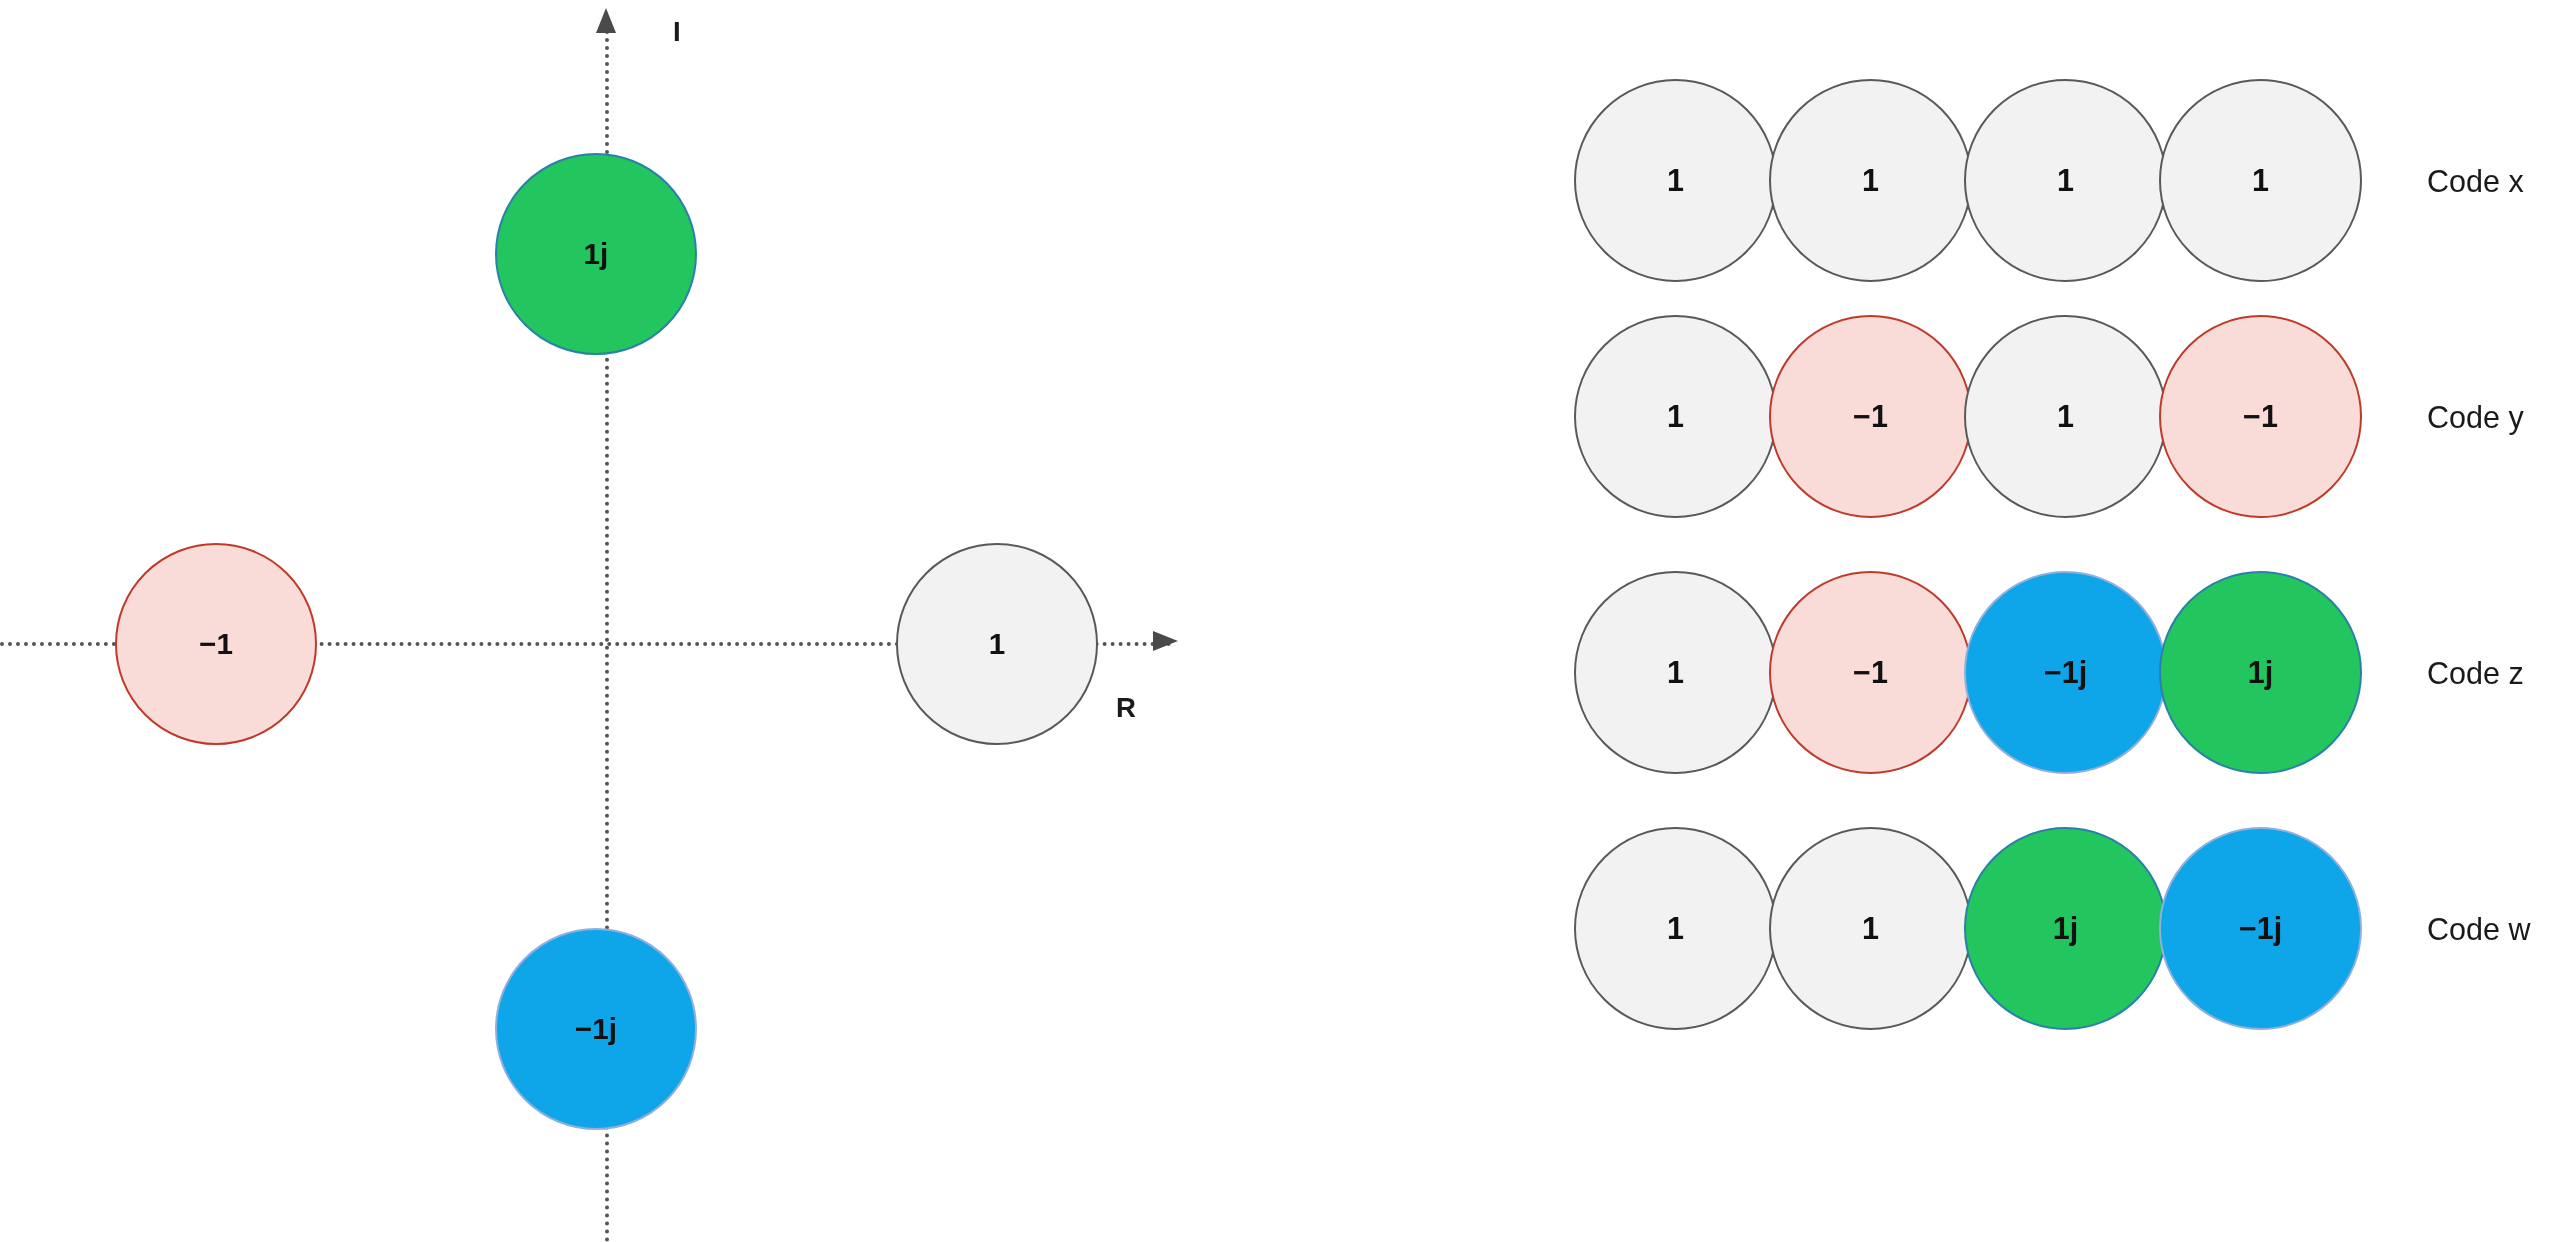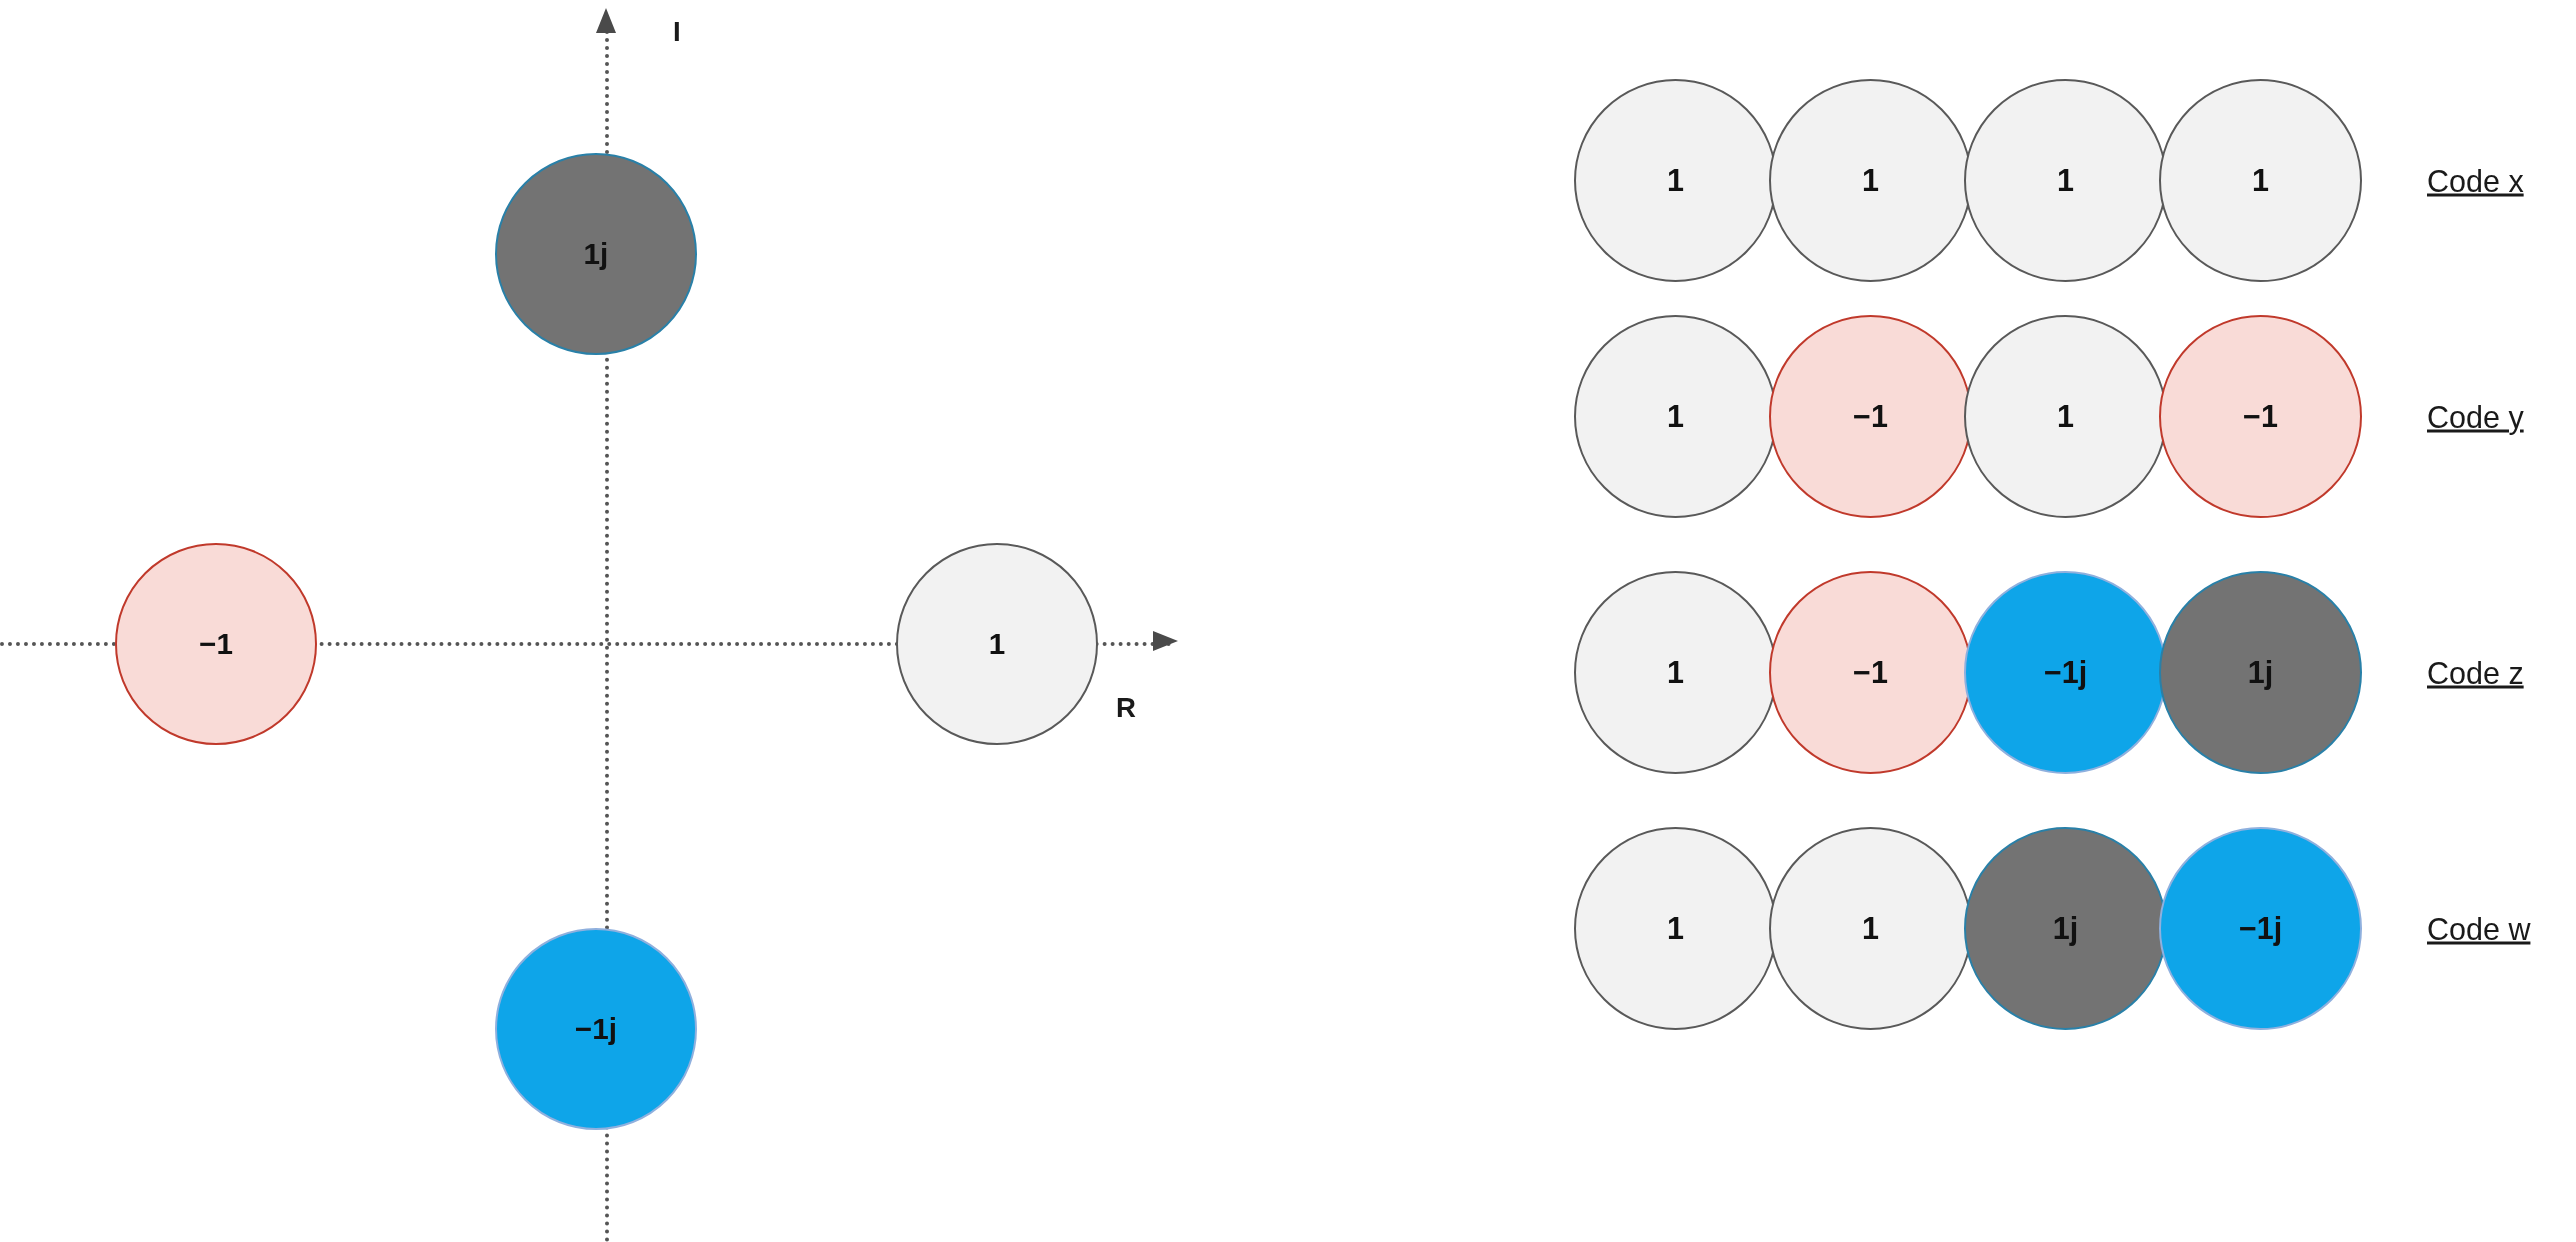--- a/index.html
+++ b/index.html
@@ -66,21 +66,21 @@
     display: flex;
     align-items: center;
     justify-content: center;
     font-size: 29.6px;
     font-weight: 700;
     color: #111111;
     letter-spacing: 0.2px;
   }
   .node-gray   { background: #f2f2f2; border: 2px solid #595959; }
   .node-red    { background: #f9dbd7; border: 2px solid #c0392b; }
-  .node-blue   { background: #737373; border: 2px solid #2980a8; }
+  .node-blue   { background: #22c55e; border: 2px solid #2980a8; }
   .node-ltblue { background: #0ea5e9; border: 2px solid #8fb0de; }
 
   
   #code-panel {
     position: absolute;
     left: 1537px;
     top: 0;
     width: 1039px;
     height: 1242px;
   }
@@ -110,21 +110,20 @@
   .code-circle.c3 { left: 585px; }
 
   .code-label {
     position: absolute;
     left: 853px;
     top: 50%;
     transform: translateY(-50%);
     font-size: 30.5px;
     color: #1a1a1a;
     white-space: nowrap;
-    text-decoration: underline;
   }
 </style>
 </head>
 <body>
 
 <div id="complex-plane">
 
   <div class="axis-dotted-v" style="left:605px; top:29.6px; height:1213px;"></div>
   <div class="arrow-up" style="left:596px; top:7.9px;"></div>
   <div class="axis-label" style="left:673px; top:17.7px;">I</div>

